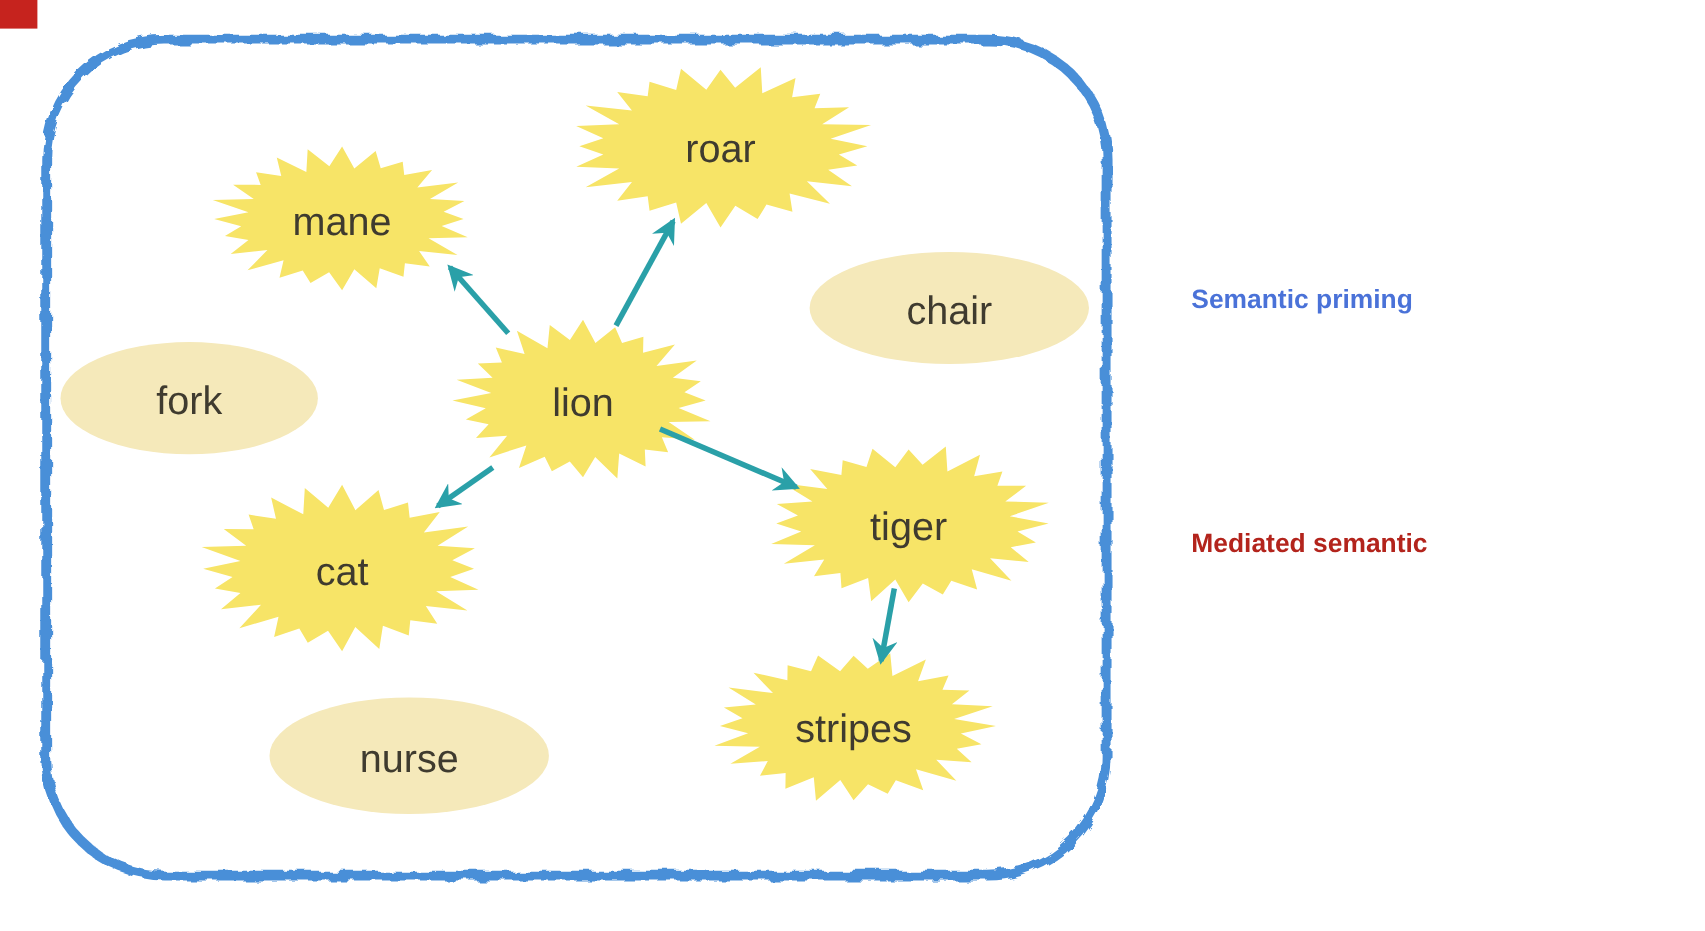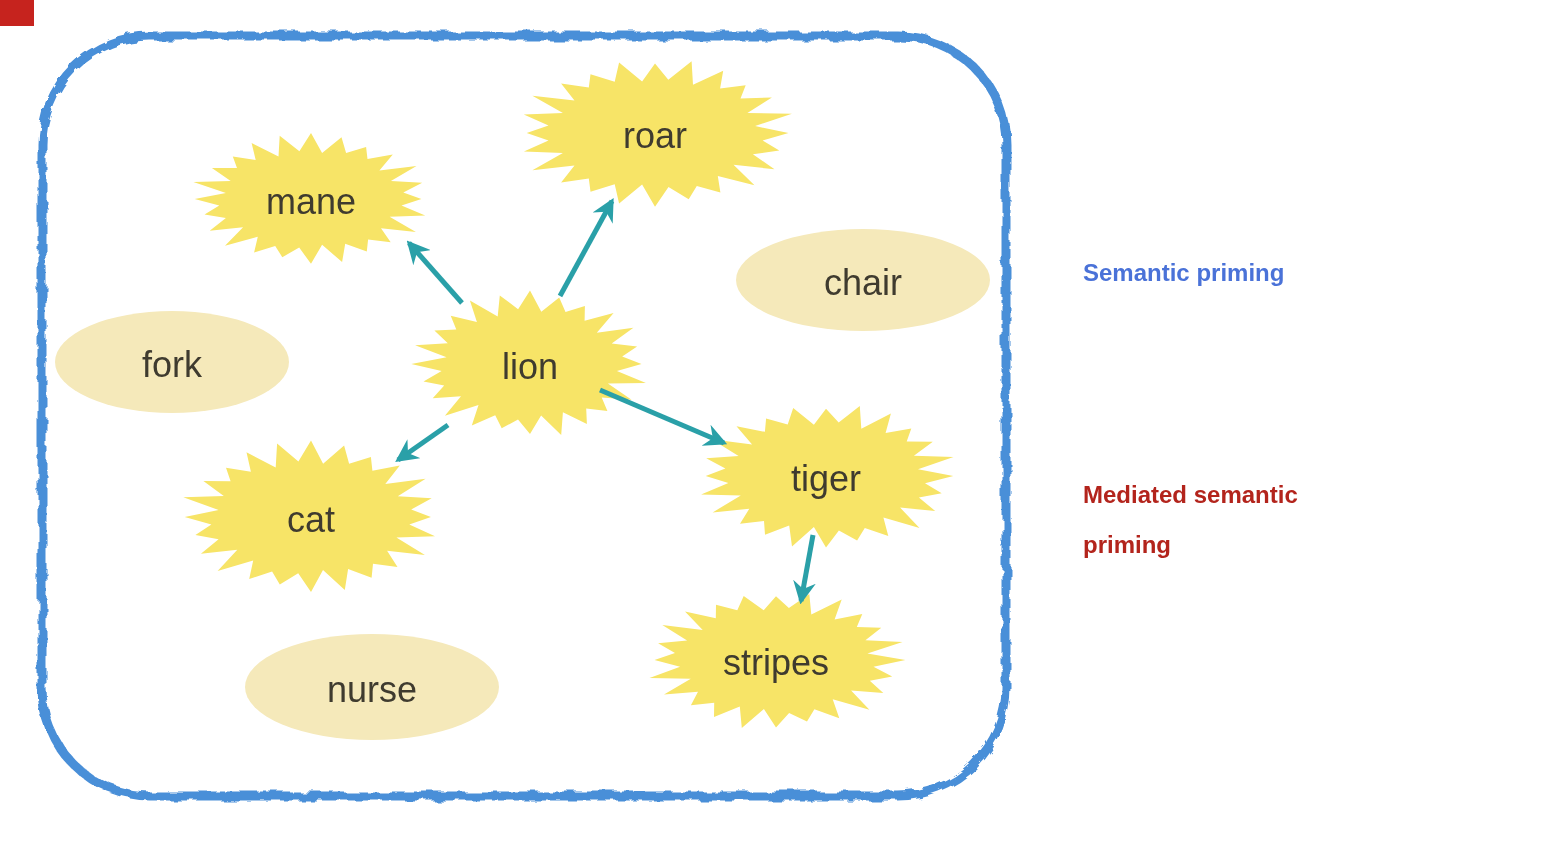--- a/index.html
+++ b/index.html
@@ -82,16 +82,15 @@
   </svg>
 
   <div class="corner-mark" style="background: rgb(198, 35, 30);"></div>
 
   <div class="note note-blue" style="color: rgb(74, 114, 216);">
     <div class="heading">Semantic priming</div>
   </div>
 
   <div class="note note-red" style="color: rgb(179, 36, 28);">
     <div class="heading">Mediated semantic</div>
-    <div class="heading">priming</div>
   </div>
 
 </div>
 
 </body></html>

